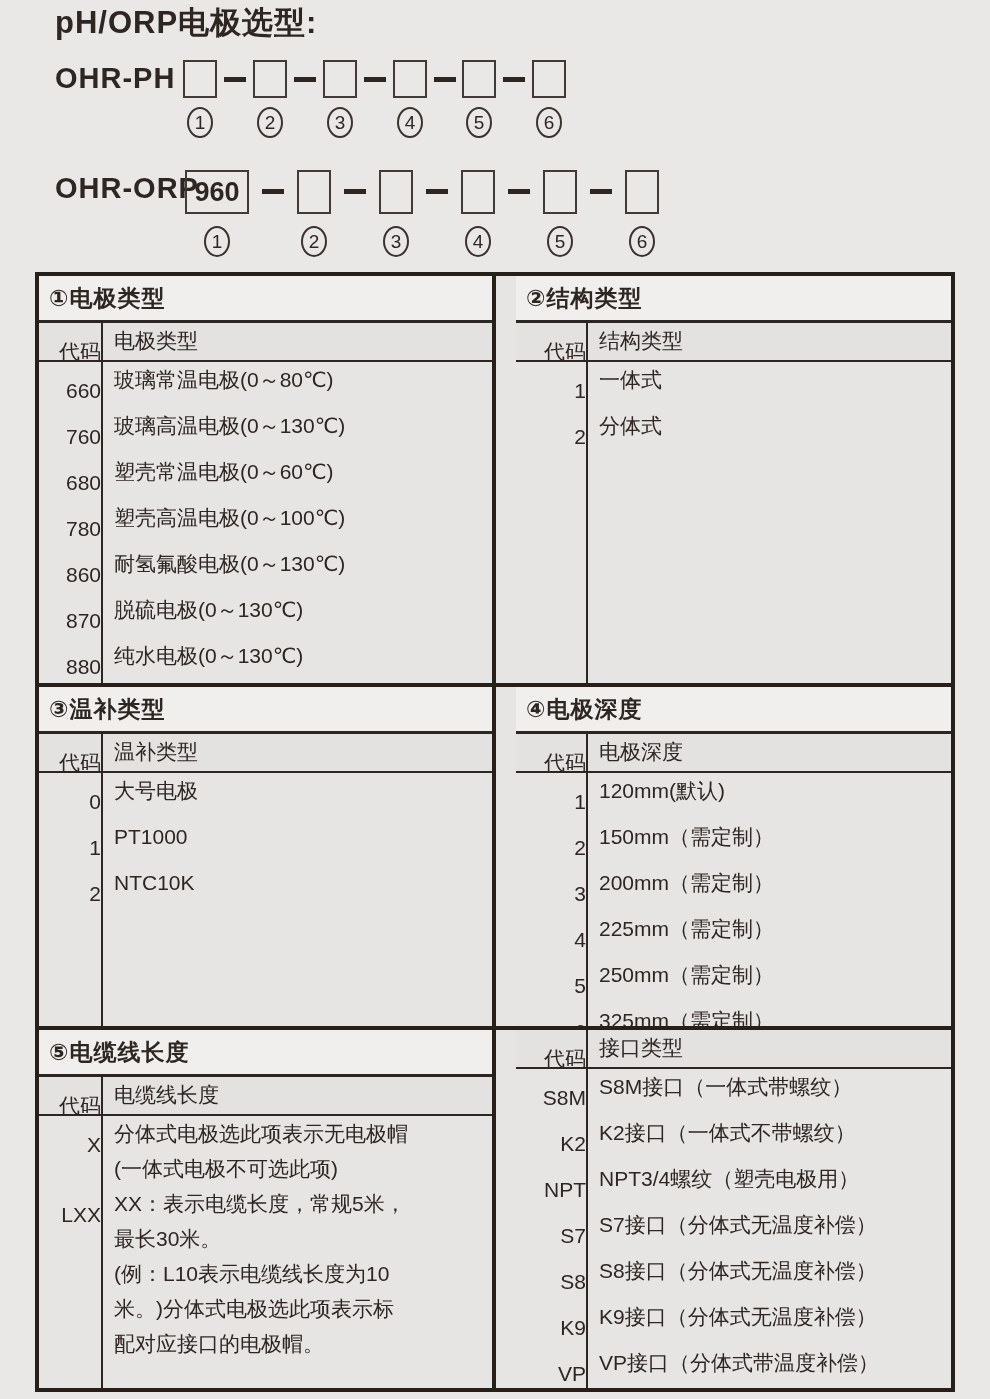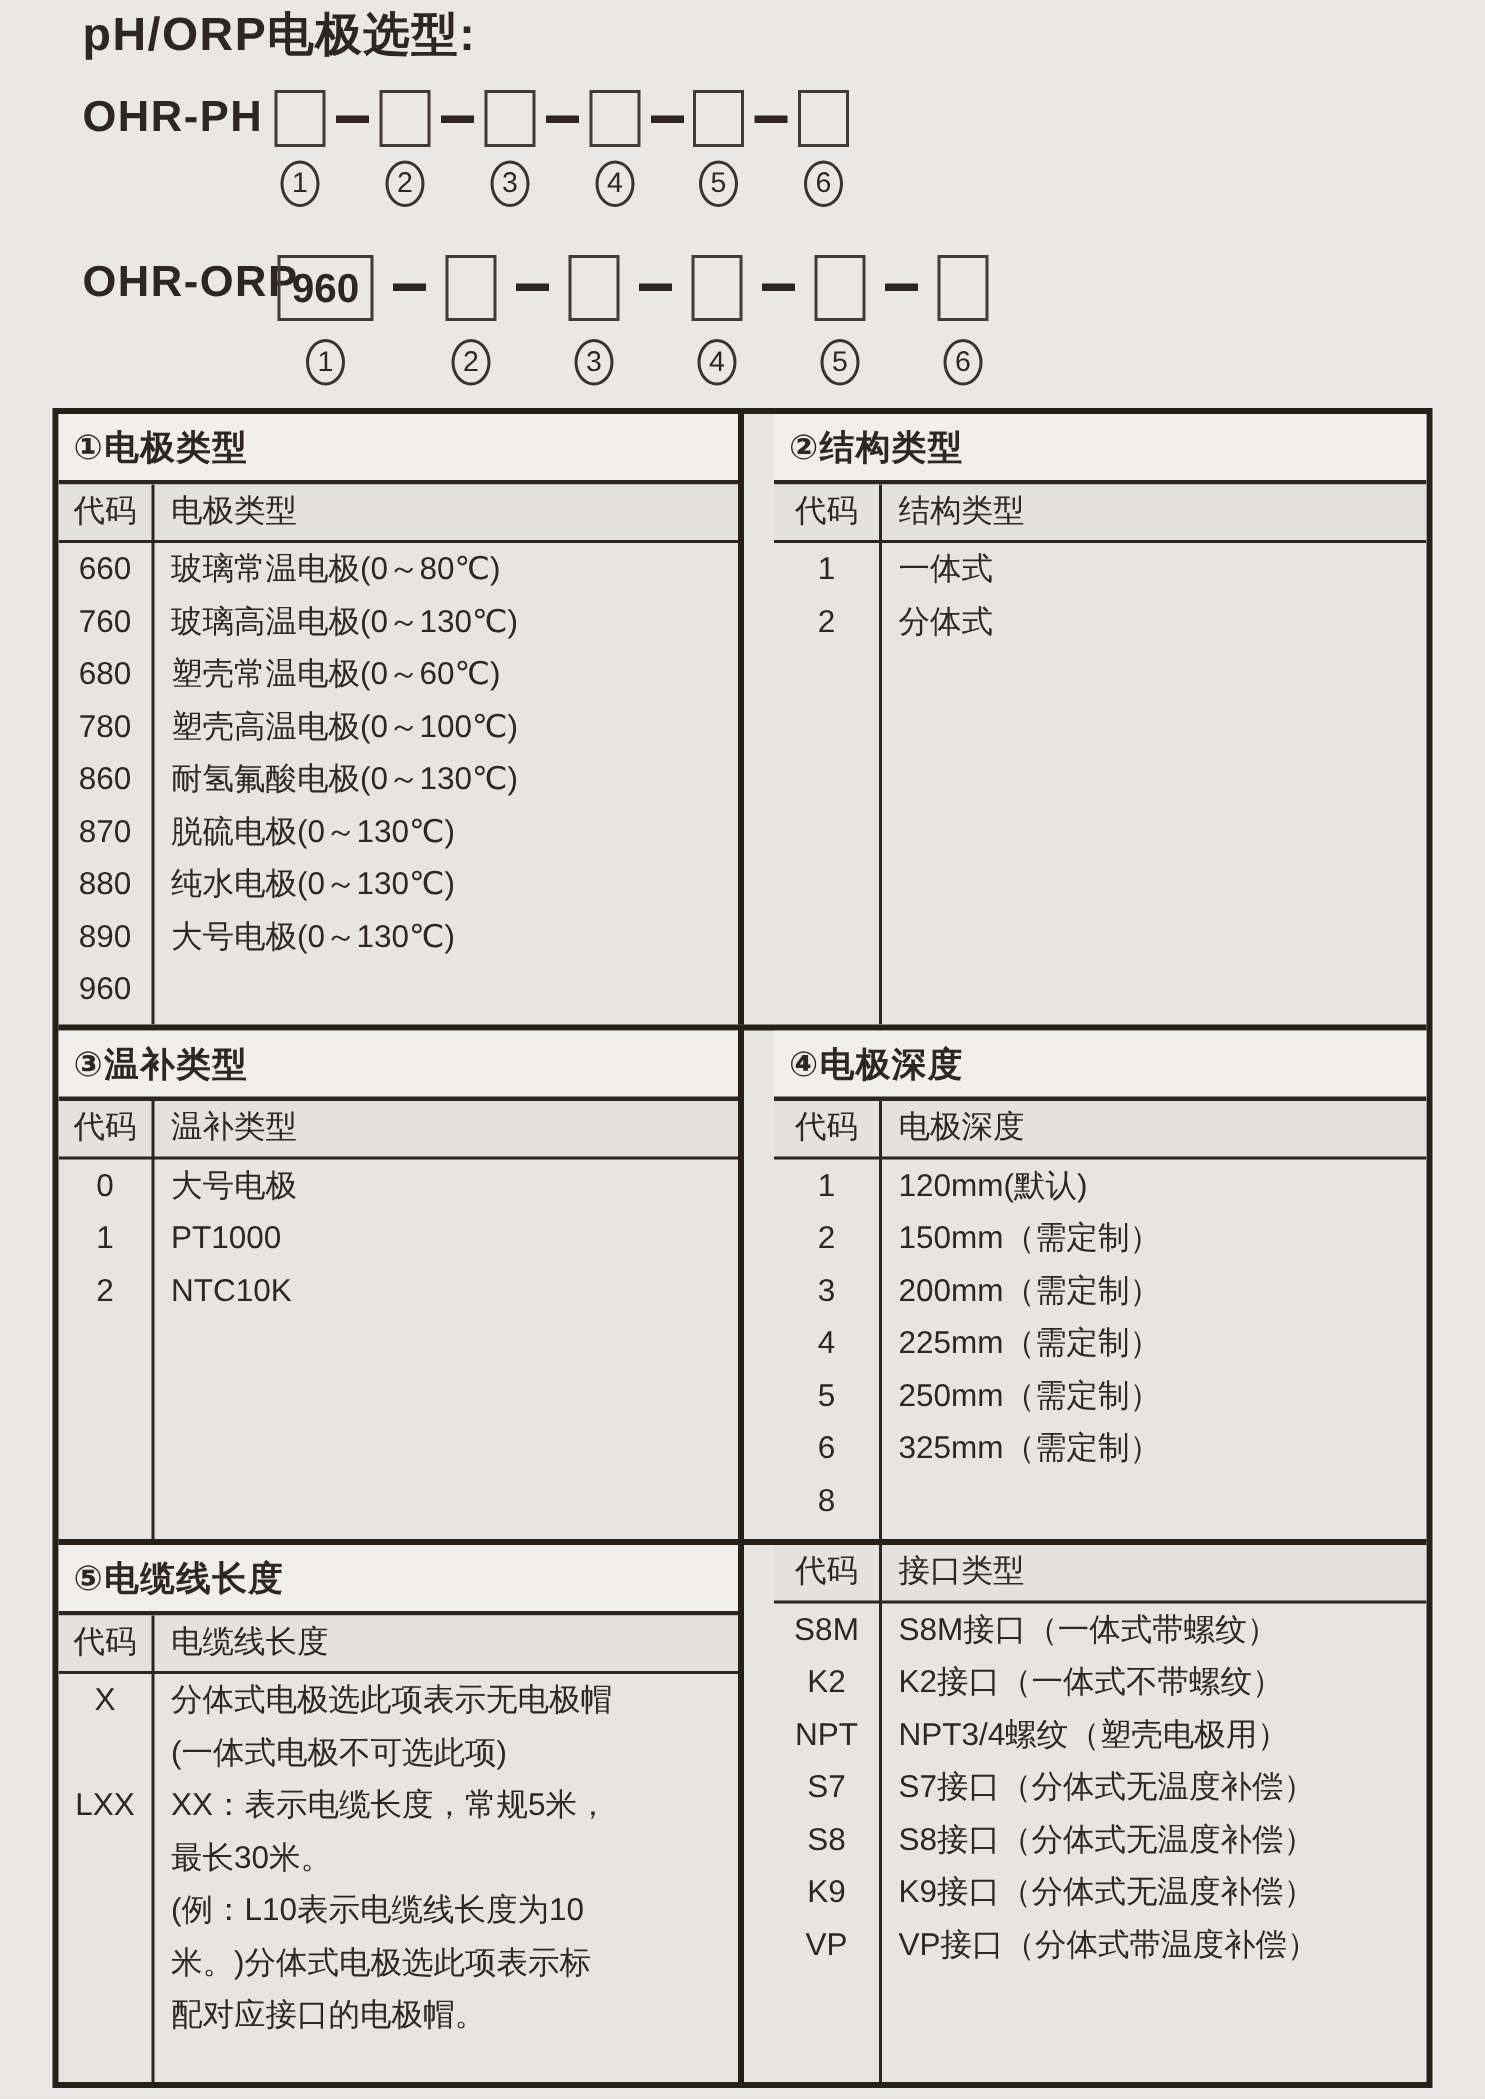--- a/index.html
+++ b/index.html
@@ -78,22 +78,22 @@
   }
   .sec-grid{flex:1;position:relative;}
   .vline{position:absolute;top:0;bottom:0;width:2px;background:#2c2522;}
   .cell.l .vline{left:62px;}
   .cell.r .vline{left:70px;}
   .hdr{display:flex;height:37px;border-bottom:2px solid #2c2522;background:#e4e2e0;}
   .hdr .code,.hdr .desc{line-height:36px;}
   .row{display:flex;}
   .code{
     flex:0 0 62px;width:62px;
-    text-align:center;
-    font-size:21px;line-height:35px;
+    text-align:right;
+    font-size:21px;line-height:35px;margin-top:11px;
   }
   .cell.r .code{flex:0 0 70px;width:70px;}
   .desc{
     flex:1;padding-left:13px;padding-right:4px;
     font-size:21px;line-height:35px;
     white-space:pre-line;
   }
 </style>
 </head>
 <body>

